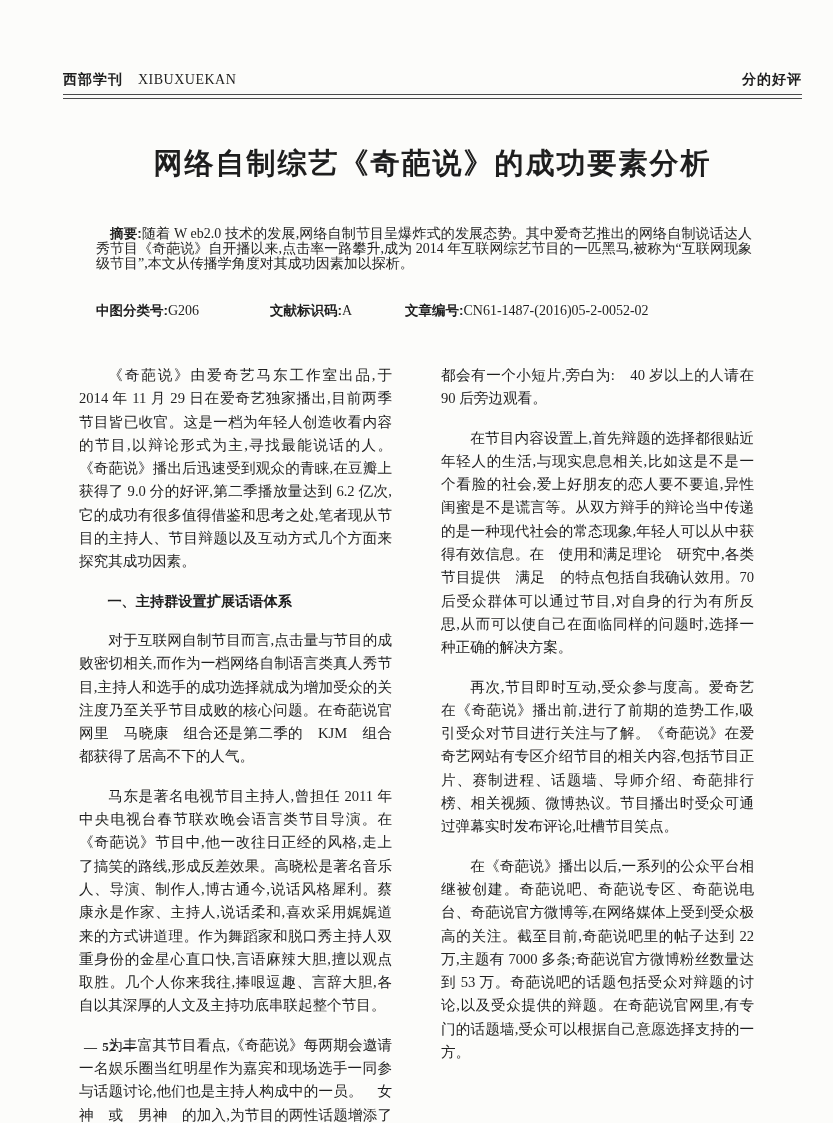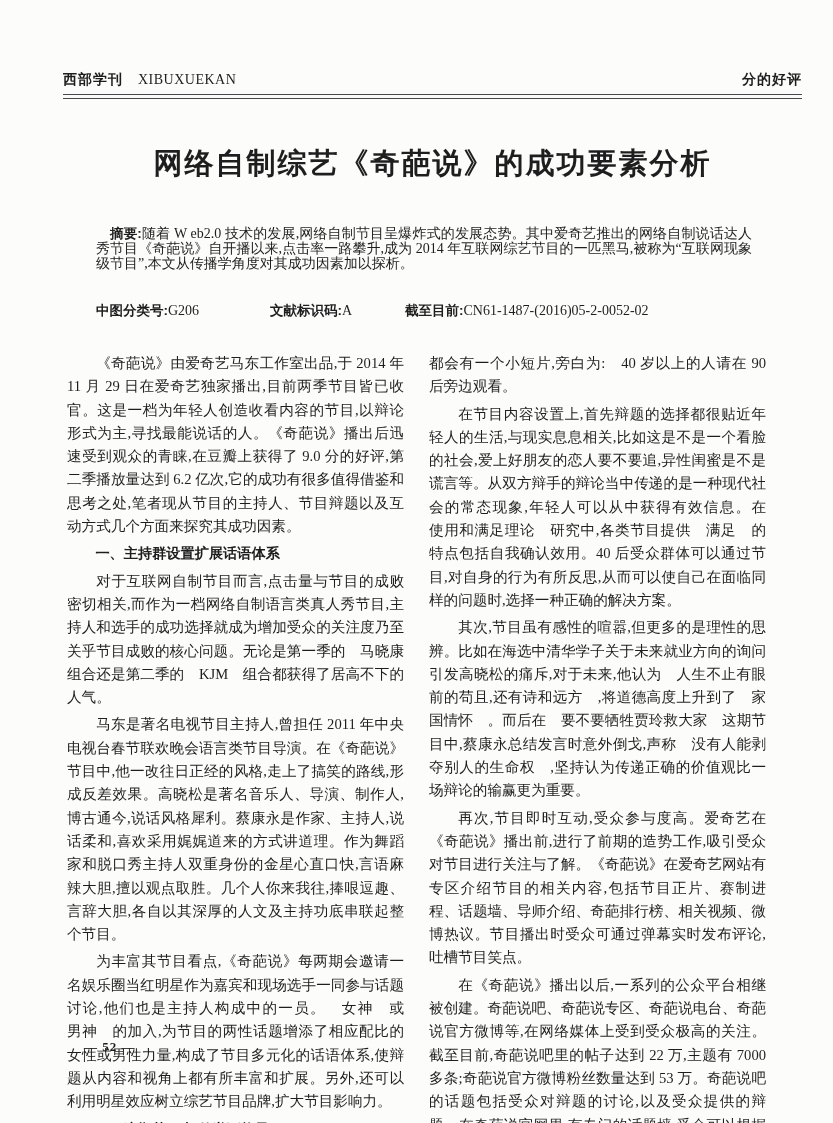--- a/index.html
+++ b/index.html
@@ -50,21 +50,21 @@
   .seg{display:inline-block;}
   .seg1{width:174px;margin-top:6px;}
   .seg2{width:135px;margin-top:32px;}
   
   .columns{
     position:absolute;left:63px;top:348px;width:707px;
     display:flex;gap:17px;
     font-size:14.6px;line-height:23.3px;text-align:justify;
   }
   .col{width:345px;}
-  .col p{margin:4px;}
+  .col p{margin:16px;}
   .body-para{text-indent:2em;}
   .body-para.noindent{text-indent:0;}
   .body-heading{
     text-indent:2em;font-weight:bold;
     font-family:Liberation Serif, serif;
     font-size:14.2px;
   }
   
   .footer{
     position:absolute;left:84px;top:1039px;
@@ -84,38 +84,37 @@
   </div>
 
   <div class="double-rule"></div>
 
   <h1 class="title">网络自制综艺《奇葩说》的成功要素分析</h1>
 
 
   <div class="meta">
     <p class="abstract"><b class="lab">摘要:</b><span>随着 W eb2.0 技术的发展,网络自制节目呈爆炸式的发展态势。其中爱奇艺推出的网络自制说话达人秀节目《奇葩说》自开播以来,点击率一路攀升,成为 2014 年互联网综艺节目的一匹黑马,被称为“互联网现象级节目”,本文从传播学角度对其成功因素加以探析。</span></p>
     <p class="clc-line">
-      <span class="seg seg1"><b class="lab">中图分类号:</b><span>G206</span></span><span class="seg seg2"><b class="lab">文献标识码:</b><span>A</span></span><span class="seg seg3"><b class="lab">截至目前:</b><span>CN61-1487-(2016)05-2-0052-02</span></span>
+      <span class="seg seg1"><b class="lab">中图分类号:</b><span>G206</span></span><span class="seg seg2"><b class="lab">文献标识码:</b><span>A</span></span><span class="seg seg3"><b class="lab">文章编号:</b><span>CN61-1487-(2016)05-2-0052-02</span></span>
     </p>
   </div>
 
   <div class="columns">
     <div class="col">
         <p class="body-para">《奇葩说》由爱奇艺马东工作室出品,于 2014 年 11 月 29 日在爱奇艺独家播出,目前两季节目皆已收官。这是一档为年轻人创造收看内容的节目,以辩论形式为主,寻找最能说话的人。《奇葩说》播出后迅速受到观众的青睐,在豆瓣上获得了 9.0 分的好评,第二季播放量达到 6.2 亿次,它的成功有很多值得借鉴和思考之处,笔者现从节目的主持人、节目辩题以及互动方式几个方面来探究其成功因素。</p>
         <p class="body-heading">一、主持群设置扩展话语体系</p>
-        <p class="body-para">对于互联网自制节目而言,点击量与节目的成败密切相关,而作为一档网络自制语言类真人秀节目,主持人和选手的成功选择就成为增加受众的关注度乃至关乎节目成败的核心问题。无论是第一季的　马晓康　组合还是第二季的　KJM　组合都获得了居高不下的人气。</p>
+        <p class="body-para">对于互联网自制节目而言,点击量与节目的成败密切相关,而作为一档网络自制语言类真人秀节目,主持人和选手的成功选择就成为增加受众的关注度乃至关乎节目成败的核心问题。在奇葩说官网里　马晓康　组合还是第二季的　KJM　组合都获得了居高不下的人气。</p>
         <p class="body-para">马东是著名电视节目主持人,曾担任 2011 年中央电视台春节联欢晚会语言类节目导演。在《奇葩说》节目中,他一改往日正经的风格,走上了搞笑的路线,形成反差效果。高晓松是著名音乐人、导演、制作人,博古通今,说话风格犀利。蔡康永是作家、主持人,说话柔和,喜欢采用娓娓道来的方式讲道理。作为舞蹈家和脱口秀主持人双重身份的金星心直口快,言语麻辣大胆,擅以观点取胜。几个人你来我往,捧哏逗趣、言辞大胆,各自以其深厚的人文及主持功底串联起整个节目。</p>
         <p class="body-para">为丰富其节目看点,《奇葩说》每两期会邀请一名娱乐圈当红明星作为嘉宾和现场选手一同参与话题讨论,他们也是主持人构成中的一员。　女神　或　男神　的加入,为节目的两性话题增添了相应配比的女性或男性力量,构成了节目多元化的话语体系,使辩题从内容和视角上都有所丰富和扩展。另外,还可以利用明星效应树立综艺节目品牌,扩大节目影响力。</p>
         <p class="body-heading">二、这期节目中,传递正能量</p>
         <p class="body-para">《奇葩说》针对的主要人群是年轻人。据统计,《奇葩说》20-29 岁观众的比例占有 86%。在节目开始前,</p>
       </div>
     <div class="col">
         <p class="body-para noindent">都会有一个小短片,旁白为:　40 岁以上的人请在 90 后旁边观看。</p>
-        <p class="body-para">在节目内容设置上,首先辩题的选择都很贴近年轻人的生活,与现实息息相关,比如这是不是一个看脸的社会,爱上好朋友的恋人要不要追,异性闺蜜是不是谎言等。从双方辩手的辩论当中传递的是一种现代社会的常态现象,年轻人可以从中获得有效信息。在　使用和满足理论　研究中,各类节目提供　满足　的特点包括自我确认效用。40 后受众群体可以通过节目,对自身的行为有所反思,从而可以使自己在面临同样的问题时,选择一种正确的解决方案。</p>
-        <p class="body-para">其次,节目虽有感性的喧嚣,但更多的是理性的思辨。比如在海选中清华学子关于未来就业方向的询问引发高晓松的痛斥,对于未来,他认为　人生不止有眼前的苟且,还有诗和远方　,将道德高度上升到了　家国情怀　。而后在　要不要牺牲贾玲救大家　这期节目中,蔡康永总结发言时意外倒戈,声称　没有人能剥夺别人的生命权　,坚持认为传递正确的价值观比一场辩论的输赢更为重要。</p>
+        <p class="body-para">在节目内容设置上,首先辩题的选择都很贴近年轻人的生活,与现实息息相关,比如这是不是一个看脸的社会,爱上好朋友的恋人要不要追,异性闺蜜是不是谎言等。从双方辩手的辩论当中传递的是一种现代社会的常态现象,年轻人可以从中获得有效信息。在　使用和满足理论　研究中,各类节目提供　满足　的特点包括自我确认效用。70 后受众群体可以通过节目,对自身的行为有所反思,从而可以使自己在面临同样的问题时,选择一种正确的解决方案。</p>
         <p class="body-para">再次,节目即时互动,受众参与度高。爱奇艺在《奇葩说》播出前,进行了前期的造势工作,吸引受众对节目进行关注与了解。《奇葩说》在爱奇艺网站有专区介绍节目的相关内容,包括节目正片、赛制进程、话题墙、导师介绍、奇葩排行榜、相关视频、微博热议。节目播出时受众可通过弹幕实时发布评论,吐槽节目笑点。</p>
         <p class="body-para">在《奇葩说》播出以后,一系列的公众平台相继被创建。奇葩说吧、奇葩说专区、奇葩说电台、奇葩说官方微博等,在网络媒体上受到受众极高的关注。截至目前,奇葩说吧里的帖子达到 22 万,主题有 7000 多条;奇葩说官方微博粉丝数量达到 53 万。奇葩说吧的话题包括受众对辩题的讨论,以及受众提供的辩题。在奇葩说官网里,有专门的话题墙,受众可以根据自己意愿选择支持的一方。</p>
       </div>
   </div>
 
   <div class="footer">— 52 —</div>
 
 </div>
 
 </body></html>

